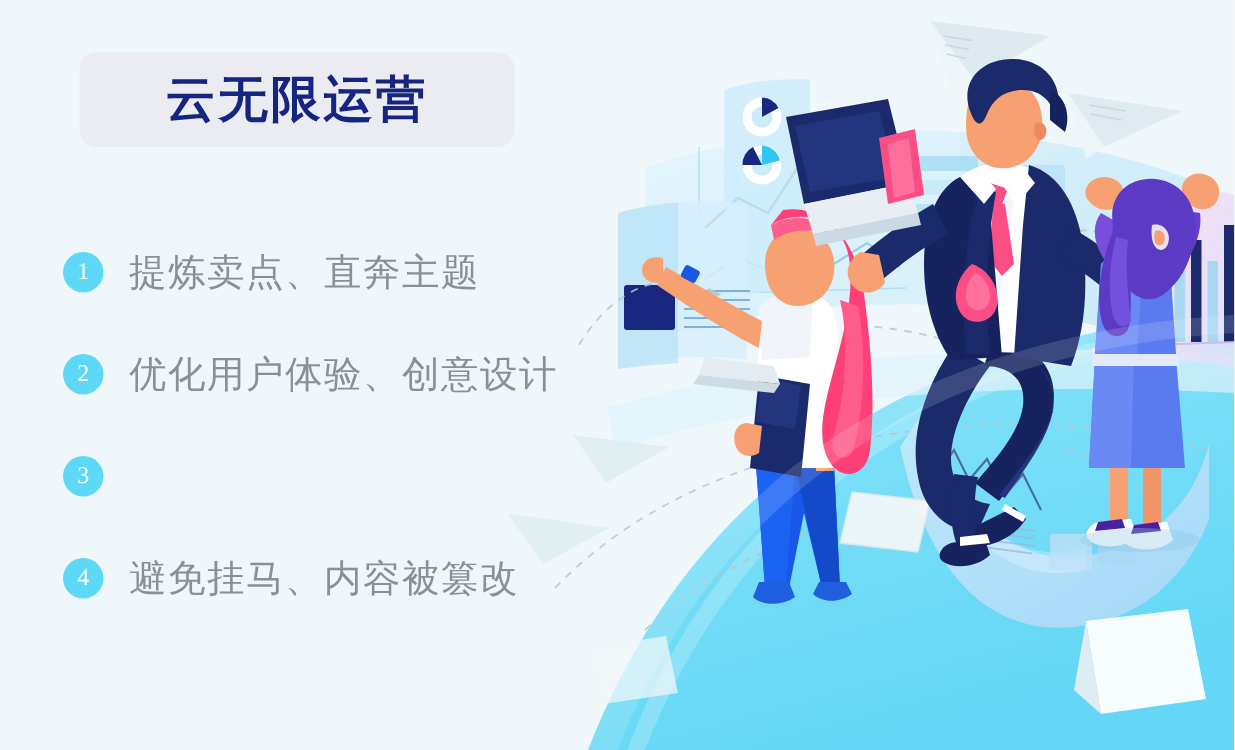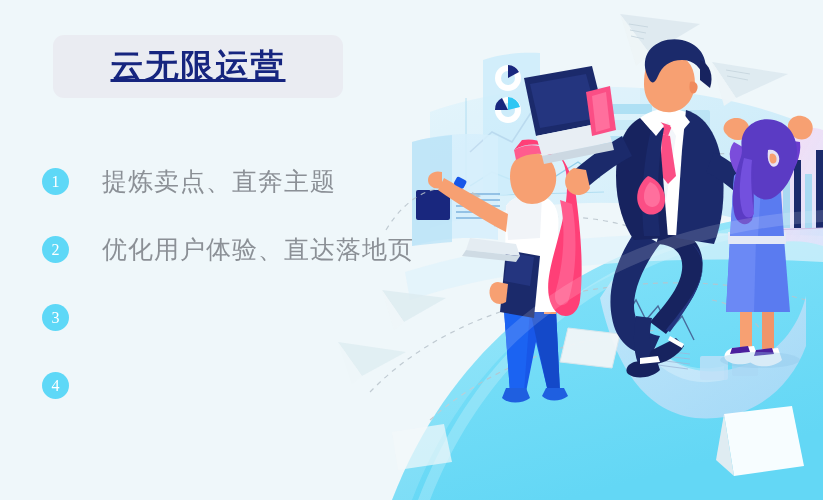--- a/index.html
+++ b/index.html
@@ -36,21 +36,20 @@
     width: 290px;
     height: 63px;
     display: flex;
     align-items: center;
     justify-content: center;
     font-size: 33px;
     font-weight: bold;
     letter-spacing: 2px;
     color: #16257f;
     white-space: nowrap;
-    text-decoration: underline;
   }
 
   
   #feature-list {
     position: absolute;
     left: 42px;
     top: 147px;
     width: 420px;
   }
   .feature-item {
@@ -65,21 +64,21 @@
     height: 27px;
     border-radius: 50%;
     background: #5ed8f7;
     color: #ffffff;
     font-size: 16px;
     line-height: 27px;
     text-align: center;
     font-family: "Liberation Serif", "DejaVu Serif", serif;
   }
   .feature-label {
-    margin-left: 33px;
+    margin-left: 17px;
     font-size: 25px;
     color: #8b9096;
     letter-spacing: 1px;
     white-space: nowrap;
   }
 </style>
 </head>
 <body>
 
 <div id="banner">
@@ -378,26 +377,27 @@
 
     <div id="feature-list">
 
       <div class="feature-item">
         <div class="feature-badge">1</div>
         <div class="feature-label">提炼卖点、直奔主题</div>
       </div>
 
       <div class="feature-item">
         <div class="feature-badge">2</div>
-        <div class="feature-label">优化用户体验、直达落地页</div>
+        <div class="feature-label">优化用户体验、创意设计</div>
       </div>
 
       <div class="feature-item">
         <div class="feature-badge">3</div>
       </div>
 
       <div class="feature-item">
         <div class="feature-badge">4</div>
+        <div class="feature-label">避免挂马、内容被篡改</div>
       </div>
 
     </div>
   </div>
 </div>
 
 </body></html>

